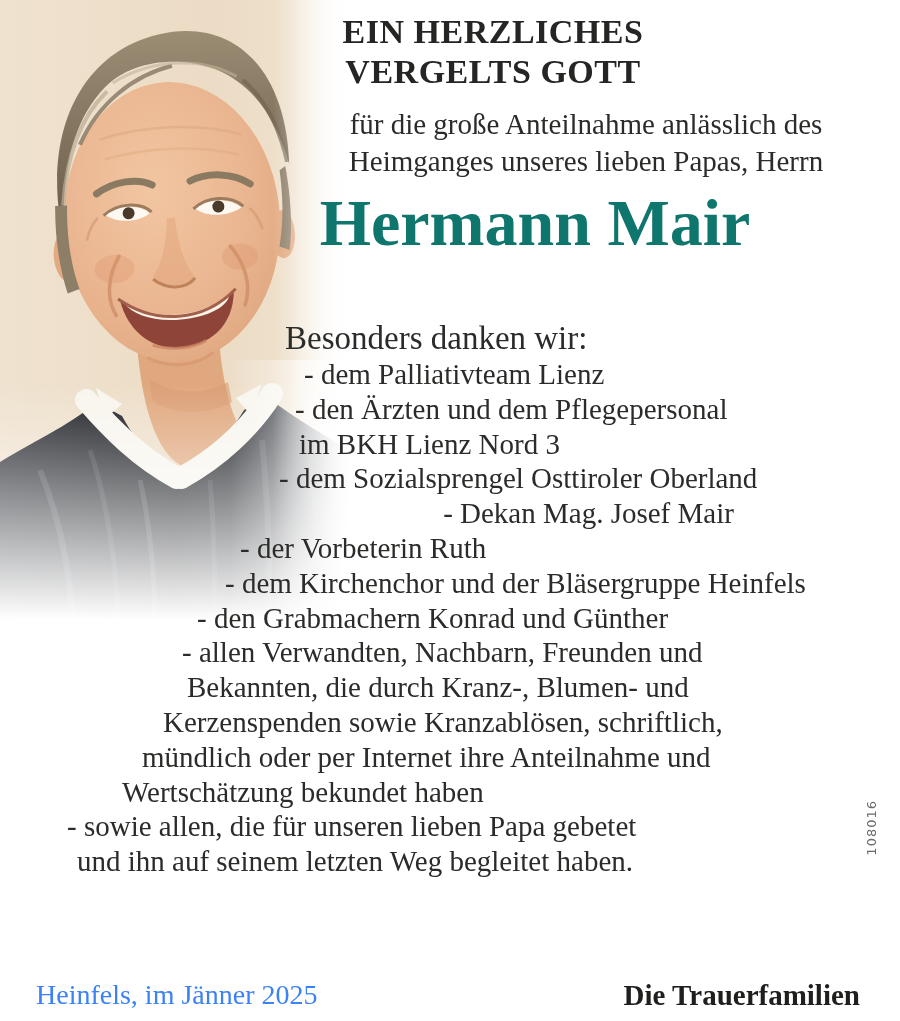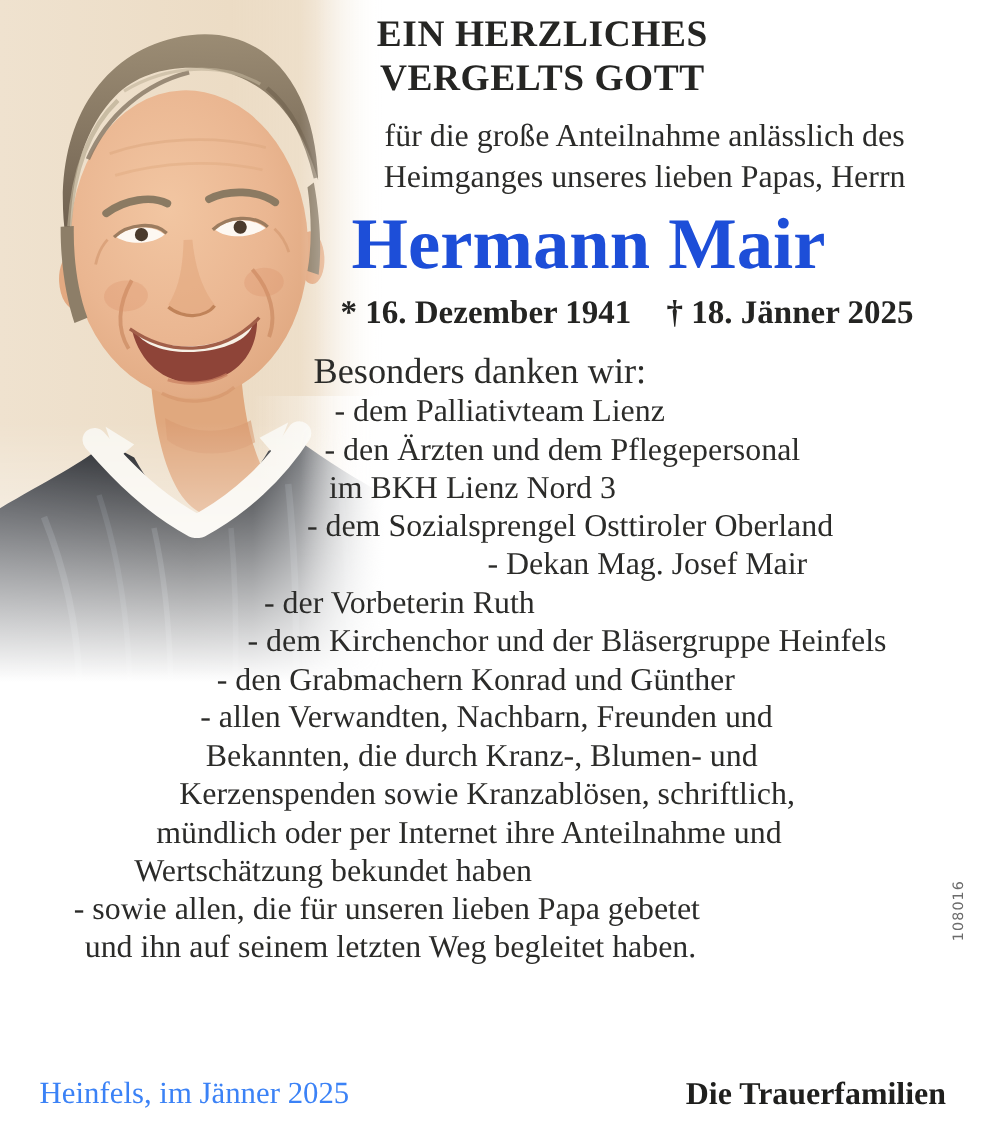--- a/index.html
+++ b/index.html
@@ -36,21 +36,21 @@
     color: #2b2b29;
   }
   .deceased-name {
     position: absolute;
     left: 285px; top: 190px; width: 500px;
     margin: 0;
     text-align: center;
     font-weight: bold;
     font-size: 66px;
     line-height: 1;
-    color: #1d4ed8;
+    color: #0f766e;
     white-space: nowrap;
   }
   .life-dates {
     position: absolute;
     left: 300px; top: 268px; width: 540px;
     text-align: center;
     font-weight: bold;
     font-size: 30px;
     line-height: 1.1;
     color: #242422;
@@ -247,23 +247,20 @@
     <div>VERGELTS GOTT</div>
   </div>
 
   <div class="intro">
     <div>für die große Anteilnahme anlässlich des</div>
     <div>Heimganges unseres lieben Papas, Herrn</div>
   </div>
 
   <h1 class="deceased-name">Hermann Mair</h1>
 
-  <div class="life-dates">
-    <span class="birth">* 16. Dezember 1941</span><span class="death">† 18. Jänner 2025</span>
-  </div>
 
   <div class="thanks-heading">Besonders danken wir:</div>
 
   <div class="thanks-list">
     <div class="tl tl-0">- dem Palliativteam Lienz</div>
     <div class="tl tl-1">- den Ärzten und dem Pflegepersonal</div>
     <div class="tl tl-2">im BKH Lienz Nord 3</div>
     <div class="tl tl-3">- dem Sozialsprengel Osttiroler Oberland</div>
     <div class="tl tl-4">- Dekan Mag. Josef Mair</div>
     <div class="tl tl-6">- der Vorbeterin Ruth</div>

